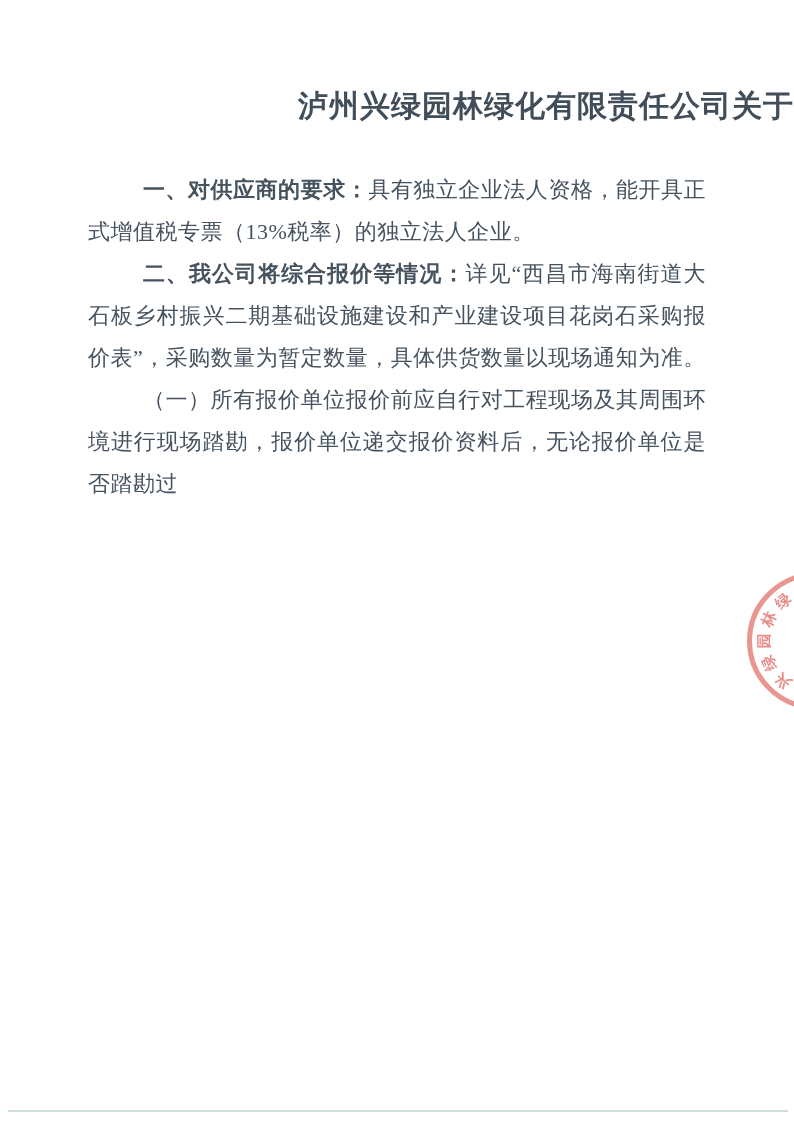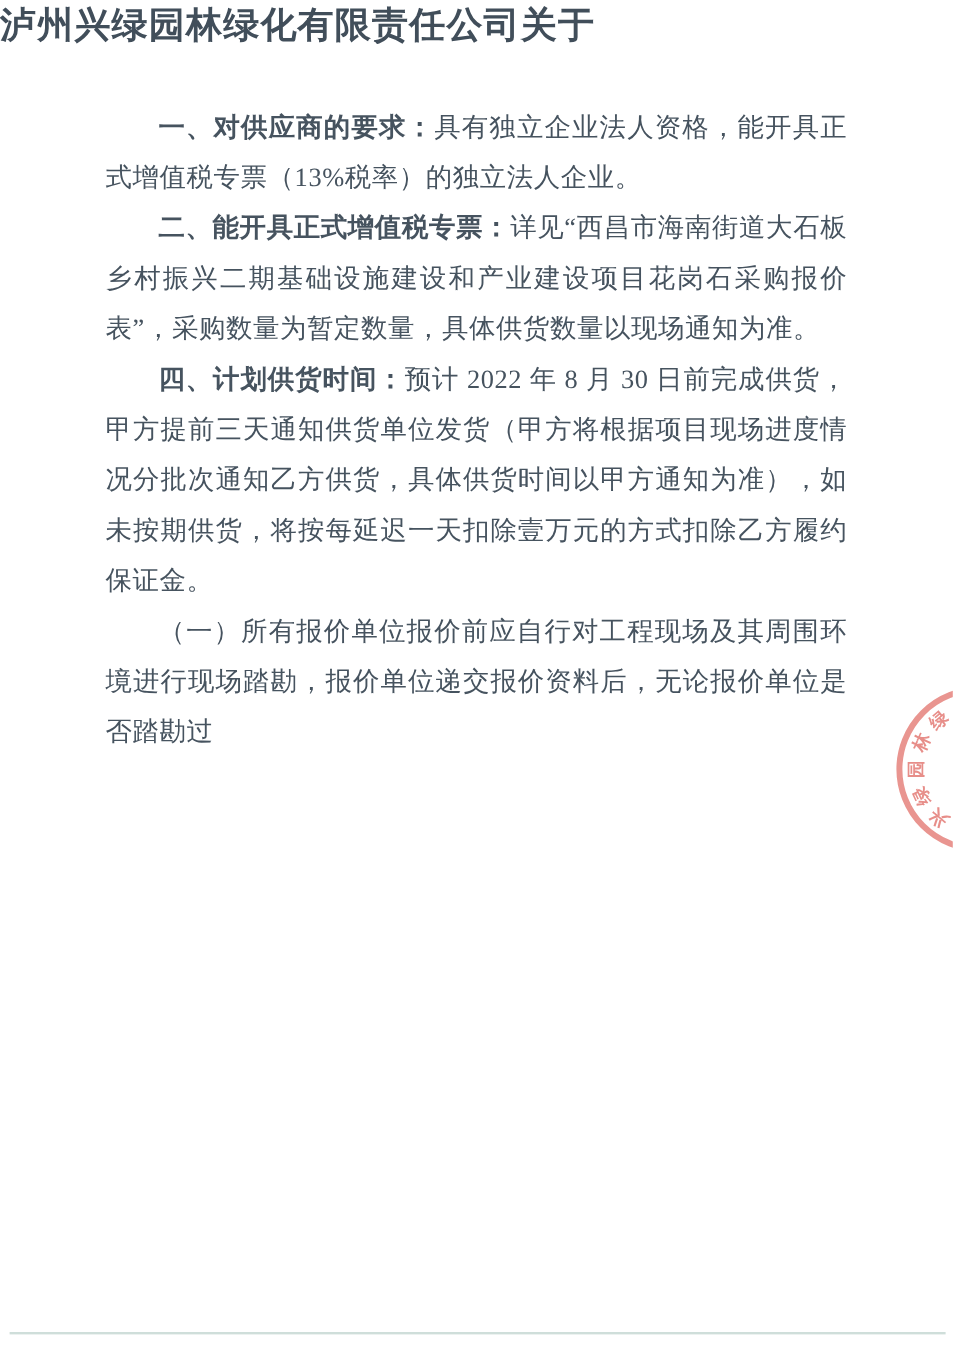--- a/index.html
+++ b/index.html
@@ -6,37 +6,38 @@
   .page {
     position: relative;
     width: 794px;
     height: 1123px;
     background: var(--page-bg, #ffffff);
     overflow: hidden;
     font-family: "Liberation Serif", "DejaVu Serif", serif;
     color: var(--body-text, #46535f);
   }
   .title-block {
-    text-align: left;
+    padding-top: 84px;
+    text-align: right;
     font-weight: bold;
     font-size: 30px;
     line-height: 43px;
     color: var(--title-text, #414e5a);
     letter-spacing: 1px;
   }
   .body-block {
     margin-top: 42px;
     padding: 0 88px;
     font-size: 22px;
     line-height: 42px;
     text-align: justify;
     letter-spacing: 0.5px;
   }
   .para { margin: 0; text-indent: 44px; }
-  .para .lead { font-weight: bold; }
+  .para .lead { font-weight: bold; margin-left: 11px; }
   
   .seal-circle {
     position: absolute;
     left: 747px;
     top: 572px;
     width: 138px;
     height: 138px;
     border: 5px solid var(--stamp-red, #e5827d);
     border-radius: 50%;
     opacity: 0.85;
@@ -66,22 +67,21 @@
 <body>
 
 <div class="page">
 
   <div class="title-block">
     <div>泸州兴绿园林绿化有限责任公司关于</div>
   </div>
 
   <div class="body-block">
     <p class="para"><span class="lead">一、对供应商的要求：</span><span>具有独立企业法人资格，能开具正式增值税专票（13%税率）的独立法人企业。</span></p>
-    <p class="para"><span class="lead">二、能开具正式增值税专票：</span><span>详见“西昌市海南街道大石板乡村振兴二期基础设施建设和产业建设项目花岗石采购报价表”，采购数量为暂定数量，具体供货数量以现场通知为准。</span></p>
-    <p class="para"><span class="lead">四、计划供货时间：</span><span>预计 2022 年 8 月 30 日前完成供货，甲方提前三天通知供货单位发货（甲方将根据项目现场进度情况分批次通知乙方供货，具体供货时间以甲方通知为准），如未按期供货，将按每延迟一天扣除壹万元的方式扣除乙方履约保证金。</span></p>
+    <p class="para"><span class="lead">二、我公司将综合报价等情况：</span><span>详见“西昌市海南街道大石板乡村振兴二期基础设施建设和产业建设项目花岗石采购报价表”，采购数量为暂定数量，具体供货数量以现场通知为准。</span></p>
     <p class="para"><span class="lead"></span><span>（一）所有报价单位报价前应自行对工程现场及其周围环境进行现场踏勘，报价单位递交报价资料后，无论报价单位是否踏勘过</span></p>
   </div>
 
   <div>
     <div class="seal-circle"></div>
     <span class="seal-char" style="left:783px; top:601px; transform:translate(-50%,-50%) rotate(-40deg);">绿</span>
     <span class="seal-char" style="left:769px; top:619px; transform:translate(-50%,-50%) rotate(-65deg);">林</span>
     <span class="seal-char" style="left:764px; top:641px; transform:translate(-50%,-50%) rotate(-90deg);">园</span>
     <span class="seal-char" style="left:769px; top:663px; transform:translate(-50%,-50%) rotate(-115deg);">绿</span>
     <span class="seal-char" style="left:783px; top:681px; transform:translate(-50%,-50%) rotate(-140deg);">兴</span>

